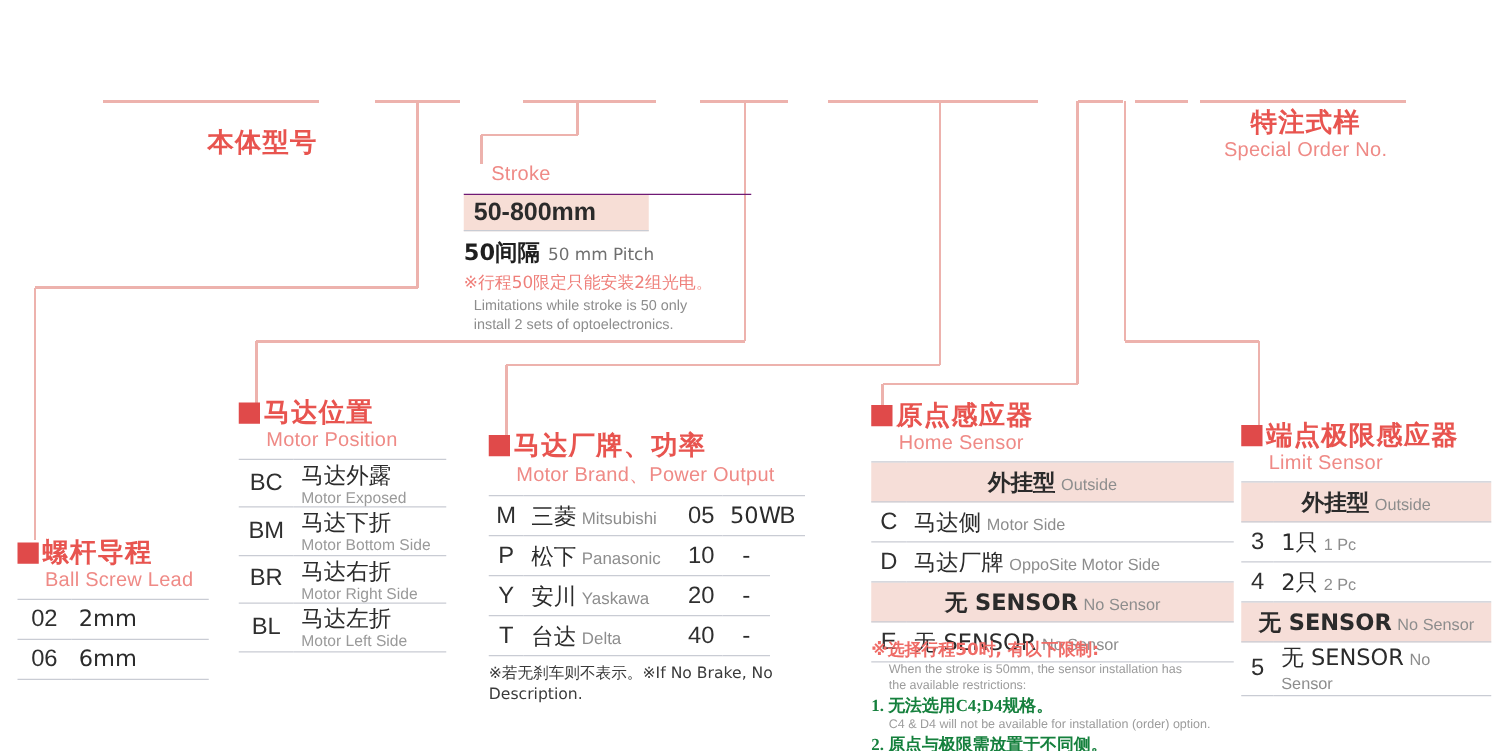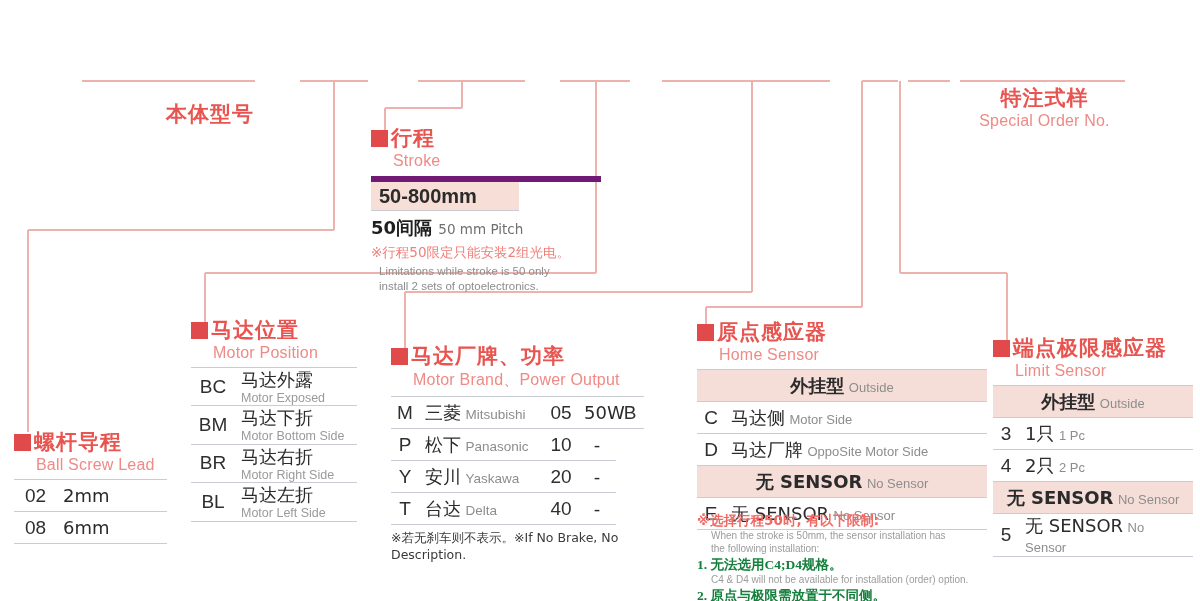--- a/index.html
+++ b/index.html
@@ -137,25 +137,22 @@
   </div>
 
   <div class="block" style="left:952px;top:88px;width:185px;text-align:center;">
     <div class="head">
       <span class="cn">特注式样</span>
     </div>
     <div class="head-en c">Special Order No.</div>
   </div>
 
   <div class="block" style="left:371px;top:128px;width:230px;">
-    <div class="head">
-      <span class="sq"></span><span class="cn">行程</span>
-    </div>
     <div class="head-en">Stroke</div>
-    <div style="margin-top:6px;border-top:6px solid #701a75;">
+    <div style="margin-top:6px;border-top:1px solid #701a75;">
       <div class="strokebox">50-800mm</div>
     </div>
     <div class="pitch">
       <span>50间隔</span>
       <small>50 mm Pitch</small>
     </div>
     <div class="note-red">※行程50限定只能安装2组光电。</div>
     <div class="note-gray">
       <div>Limitations while stroke is 50 only</div>
       <div>install 2 sets of optoelectronics.</div>
@@ -171,21 +168,21 @@
       <colgroup>
           <col style="width:43px">
           <col>
         </colgroup>
       <tbody>
         <tr>
           <td class="code">02</td>
           <td><span class="cn2">2mm</span></td>
         </tr>
         <tr>
-          <td class="code">08</td>
+          <td class="code">06</td>
           <td><span class="cn2">6mm</span></td>
         </tr>
       </tbody>
     </table>
   </div>
 
   <div class="block" style="left:191px;top:320px;width:175px;">
     <div class="head">
       <span class="sq"></span><span class="cn">马达位置</span>
     </div>
@@ -320,21 +317,21 @@
           </td>
         </tr>
       </tbody>
     </table>
   </div>
 
   <div class="hs-notes">
     <div class="hs-t">※选择行程50时, 有以下限制:</div>
     <div class="hs-s">
       <div>When the stroke is 50mm, the sensor installation has</div>
-      <div>the following installation:</div>
+      <div>the available restrictions:</div>
     </div>
     <div class="hs-n">1. 无法选用C4;D4规格。</div>
     <div class="hs-s">C4 &amp; D4 will not be available for installation (order) option.</div>
     <div class="hs-n">2. 原点与极限需放置于不同侧。</div>
 
   </div>
 
   <div class="block" style="left:993px;top:338px;width:207px;">
     <div class="head">
       <span class="sq"></span><span class="cn">端点极限感应器</span>

